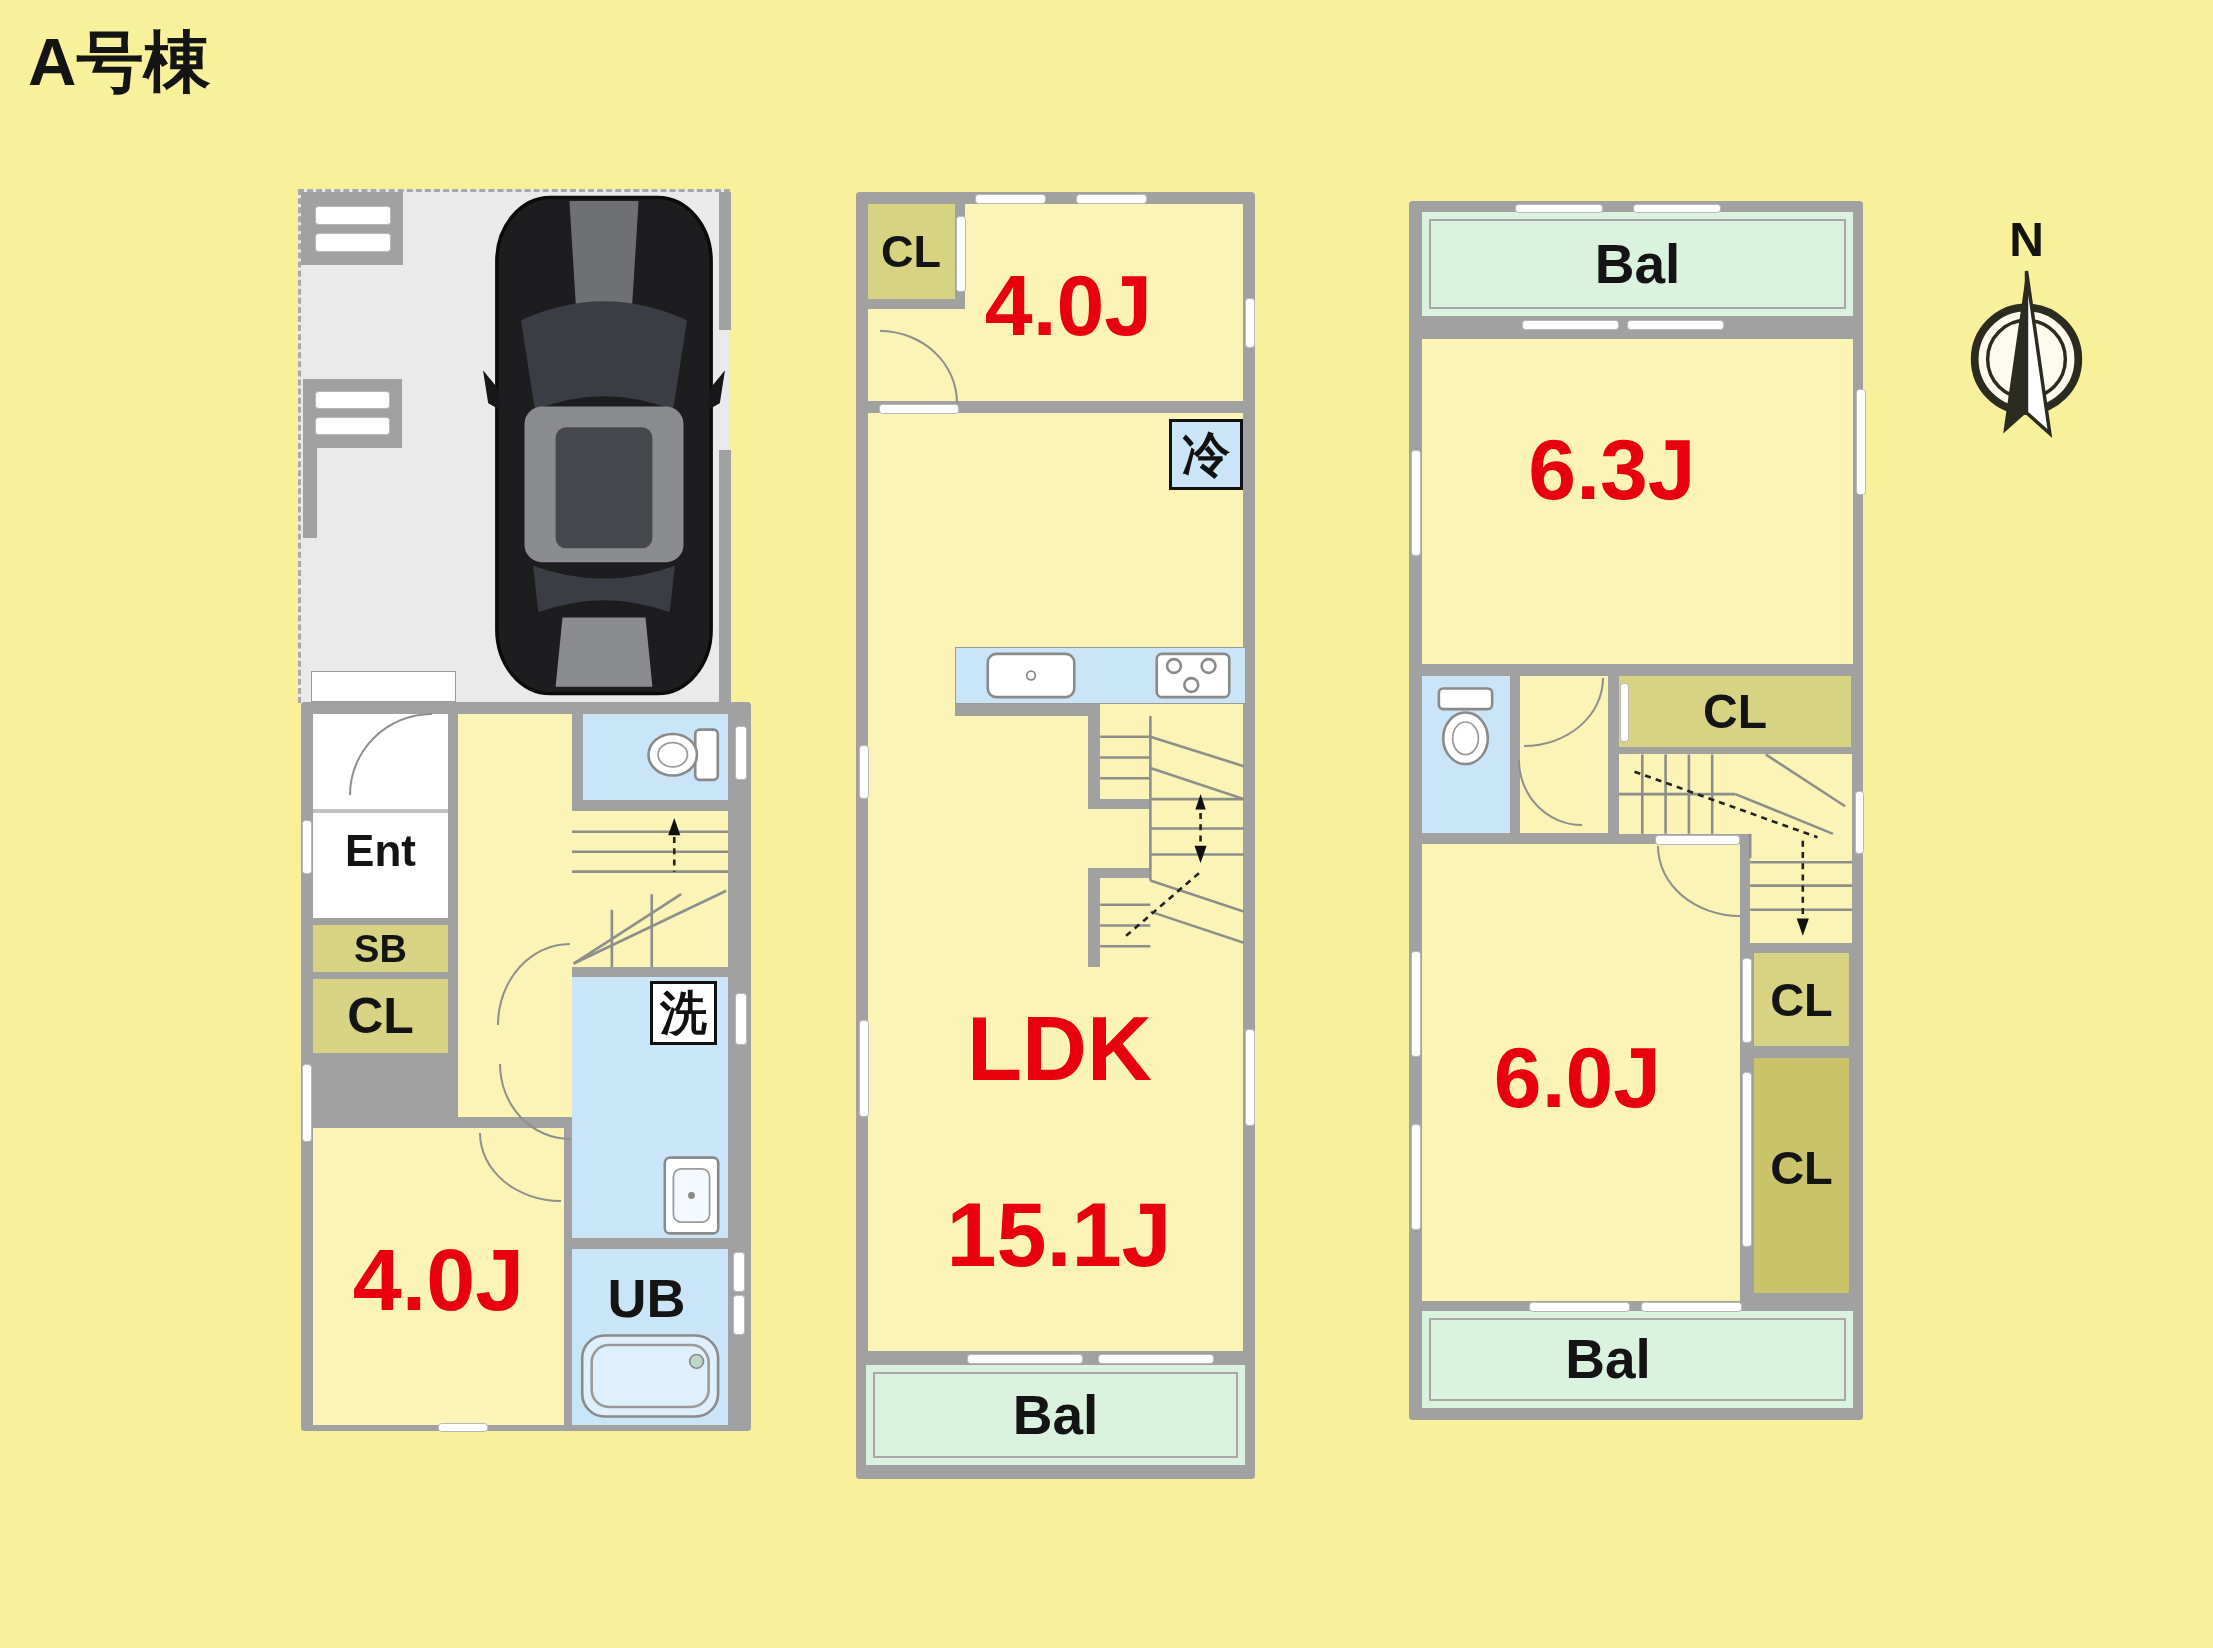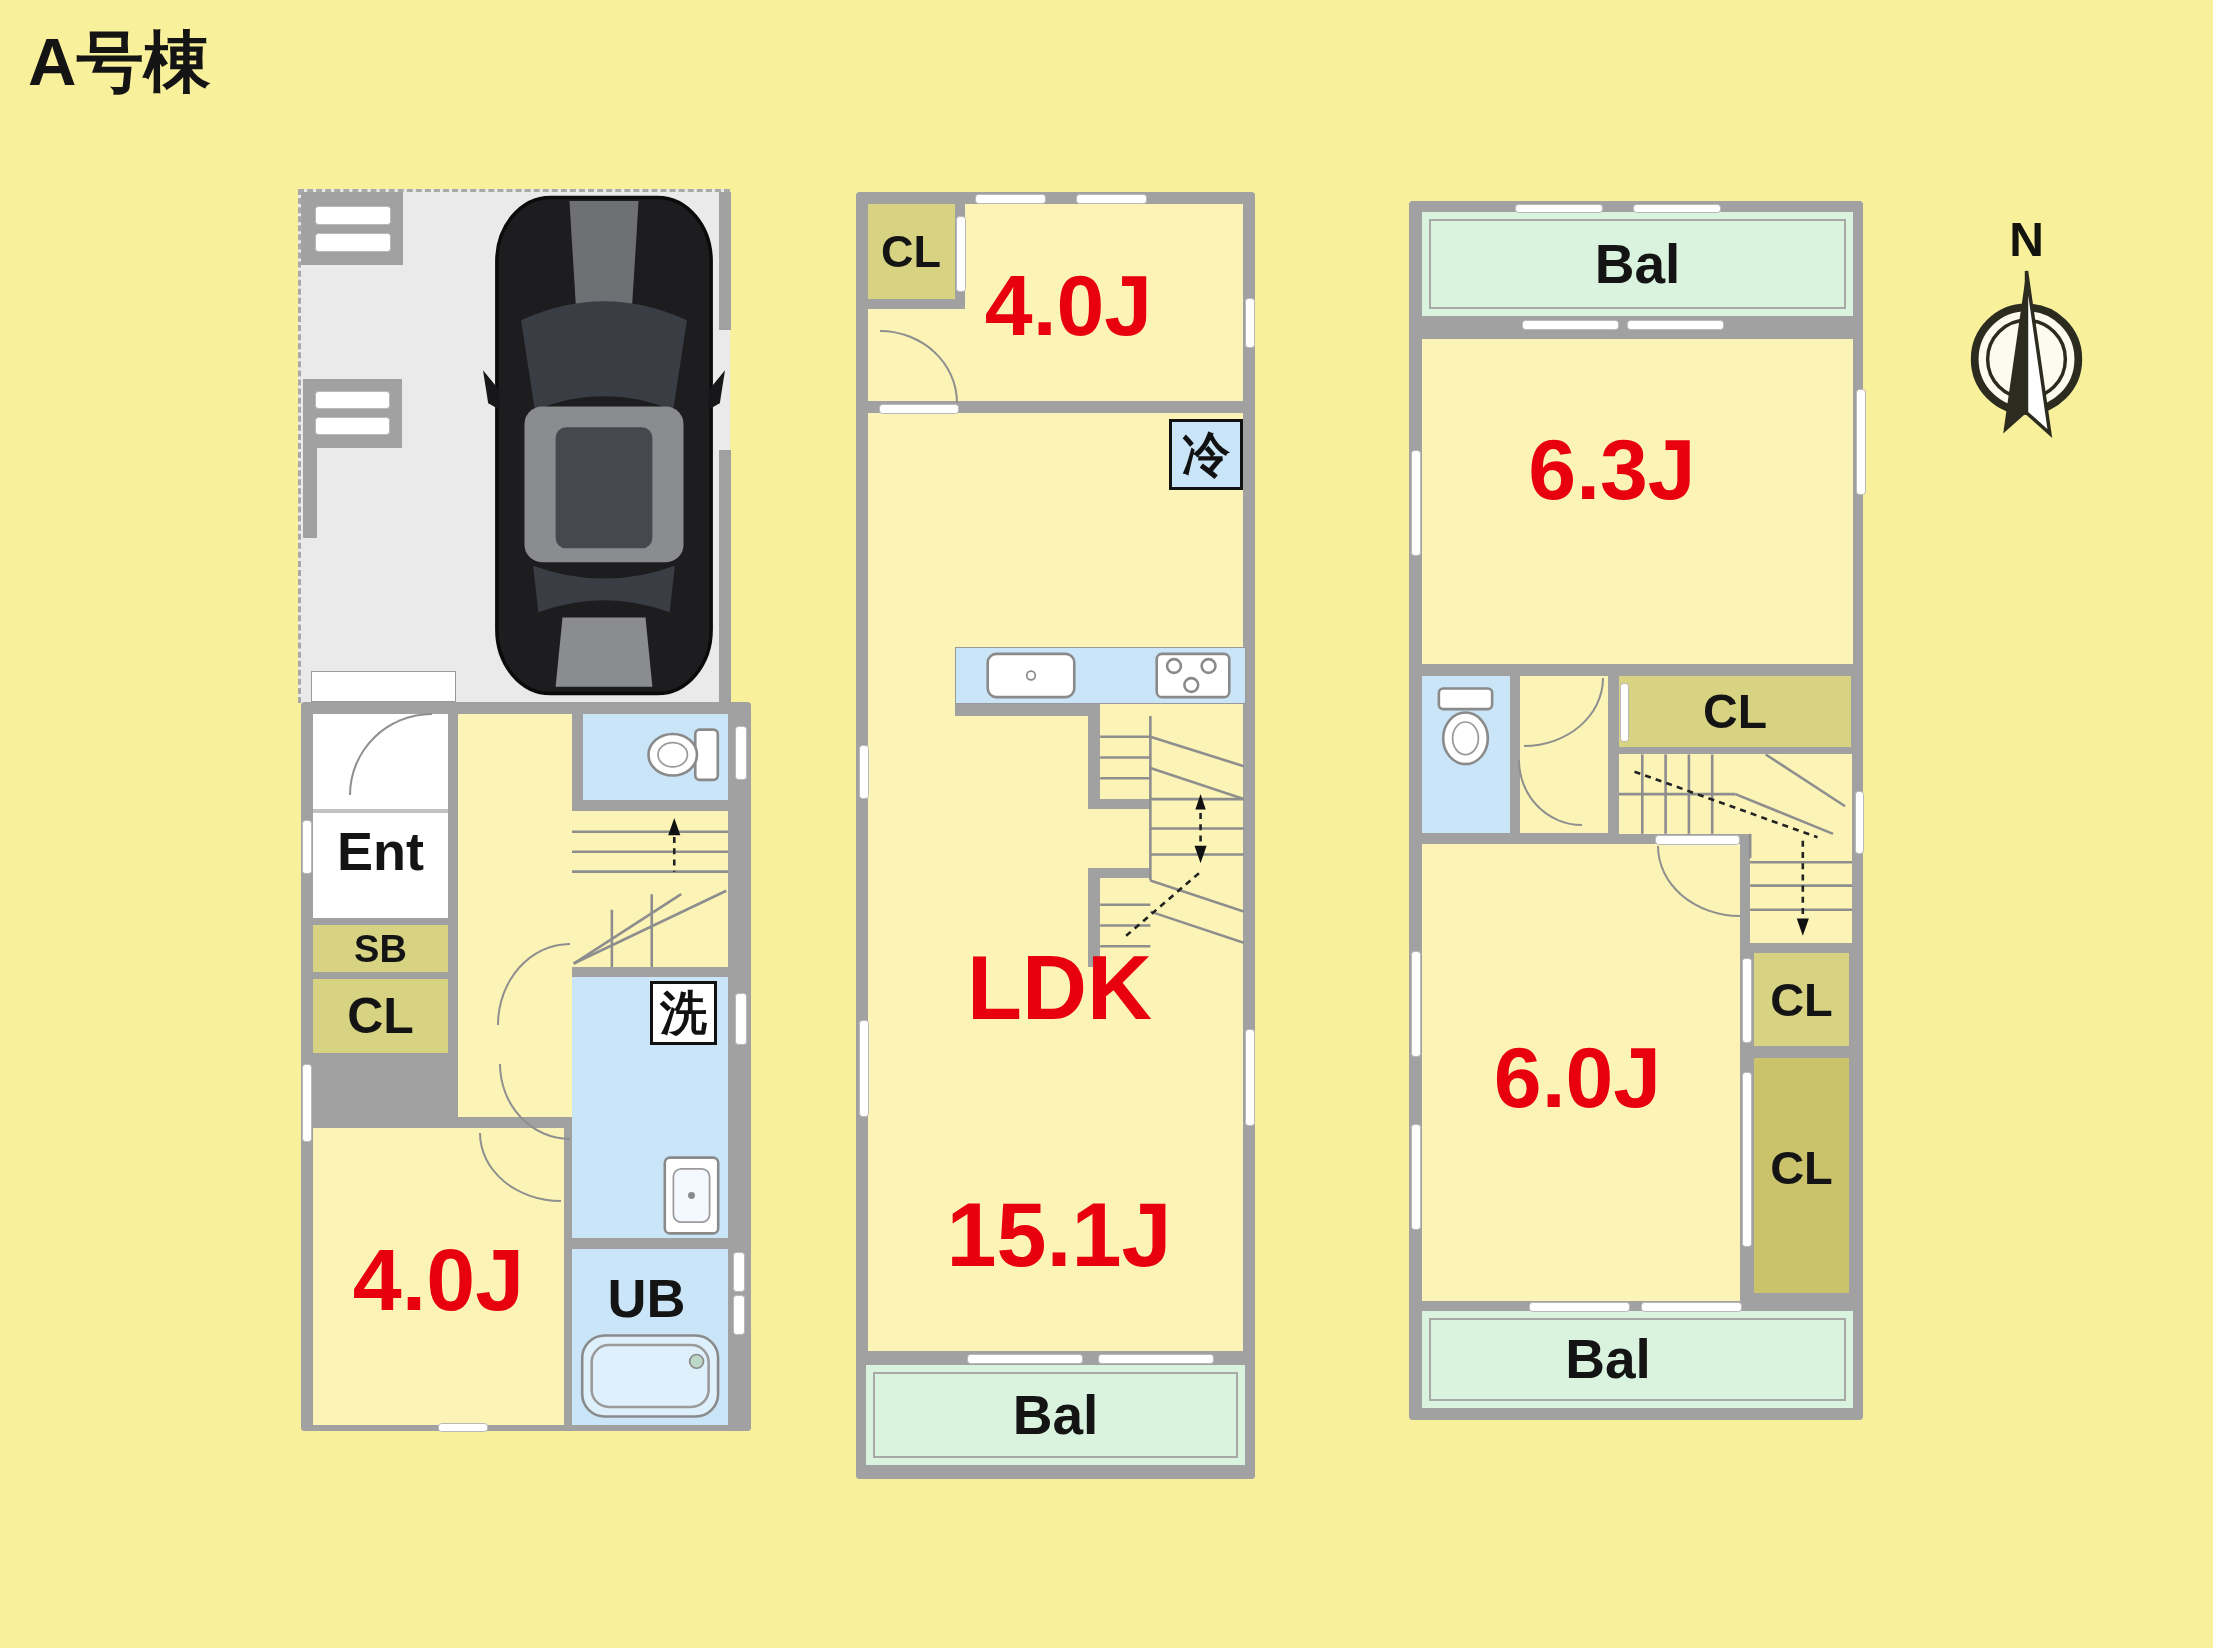--- a/index.html
+++ b/index.html
@@ -62,21 +62,21 @@
   <polygon points="262,228 280,206 274,244 260,252" fill="#17171a"></polygon>
 </svg>
 
 <div class="plan" style="left:301px;top:702px;width:450px;height:729px;"></div>
 
 <div class="abs white" style="left:311px;top:671px;width:145px;height:31px;border:1.7px solid #9a9a9a;z-index:6;box-sizing:border-box;"></div>
 
 <div class="room white" style="left:313px;top:714px;width:135px;height:204px;"></div>
 <div class="arc" style="left:349px;top:713px;width:81px;height:80px;border-top-width:2.6px;border-left-width:2.6px;border-top-left-radius:100%;"></div>
 <div class="wall" style="left:313px;top:809px;width:135px;height:3.5px;background:#c2c2c2;"></div>
-<div class="lbl" style="left:313px;top:813px;width:135px;height:76px;font-size:54px;">Ent</div>
+<div class="lbl" style="left:313px;top:813px;width:135px;height:76px;font-size:44px;">Ent</div>
 
 <div class="room olive" style="left:313px;top:925px;width:135px;height:47px;"></div>
 <div class="lbl" style="left:313px;top:925px;width:135px;height:47px;font-size:38px;">SB</div>
 
 <div class="room olive" style="left:313px;top:979px;width:135px;height:74px;"></div>
 <div class="lbl" style="left:313px;top:979px;width:135px;height:74px;font-size:50px;">CL</div>
 
 <div class="room yellow" style="left:458px;top:714px;width:114px;height:403px;"></div>
 <div class="arc" style="left:497px;top:943px;width:71px;height:80px;border-top-width:2.6px;border-left-width:2.6px;border-top-left-radius:100%;"></div>
 <div class="arc" style="left:499px;top:1064px;width:69px;height:74px;border-left-width:2.6px;border-bottom-width:2.6px;border-bottom-left-radius:100%;"></div>
@@ -183,21 +183,21 @@
     <line x1="58" y1="190" x2="166" y2="226"></line>
       <line x1="58" y1="226" x2="166" y2="262"></line>
   </g>
   <g stroke="#222" stroke-width="3" stroke-dasharray="7 6" fill="none">
     <line x1="116" y1="112" x2="116" y2="146"></line>
     <line x1="30" y1="254" x2="116" y2="180"></line>
   </g>
   <polygon points="109,150 123,150 116,170 " fill="#111"></polygon>
   <polygon points="110,108 122,108 116,90" fill="#111"></polygon>
 </svg>
-<div class="lbl red" style="left:908px;top:939px;width:303px;height:97px;font-size:90px;">LDK</div>
+<div class="lbl red" style="left:908px;top:1000px;width:303px;height:97px;font-size:90px;">LDK</div>
 <div class="lbl red" style="left:899px;top:1186px;width:320px;height:97px;font-size:90px;">15.1J</div>
 
 <div class="win" style="left:975px;top:194px;width:69px;height:7.8px;"></div>
 <div class="win" style="left:1076px;top:194px;width:69px;height:7.8px;"></div>
 <div class="win" style="left:1245px;top:298px;width:7.8px;height:48px;"></div>
 <div class="win" style="left:1245px;top:1029px;width:7.8px;height:95px;"></div>
 <div class="win" style="left:859px;top:745px;width:7.8px;height:52px;"></div>
 <div class="win" style="left:859px;top:1020px;width:7.8px;height:95px;"></div>
 <div class="win" style="left:879px;top:404px;width:78px;height:7.8px;"></div>
 <div class="win" style="left:967px;top:1354px;width:114px;height:7.8px;"></div>

